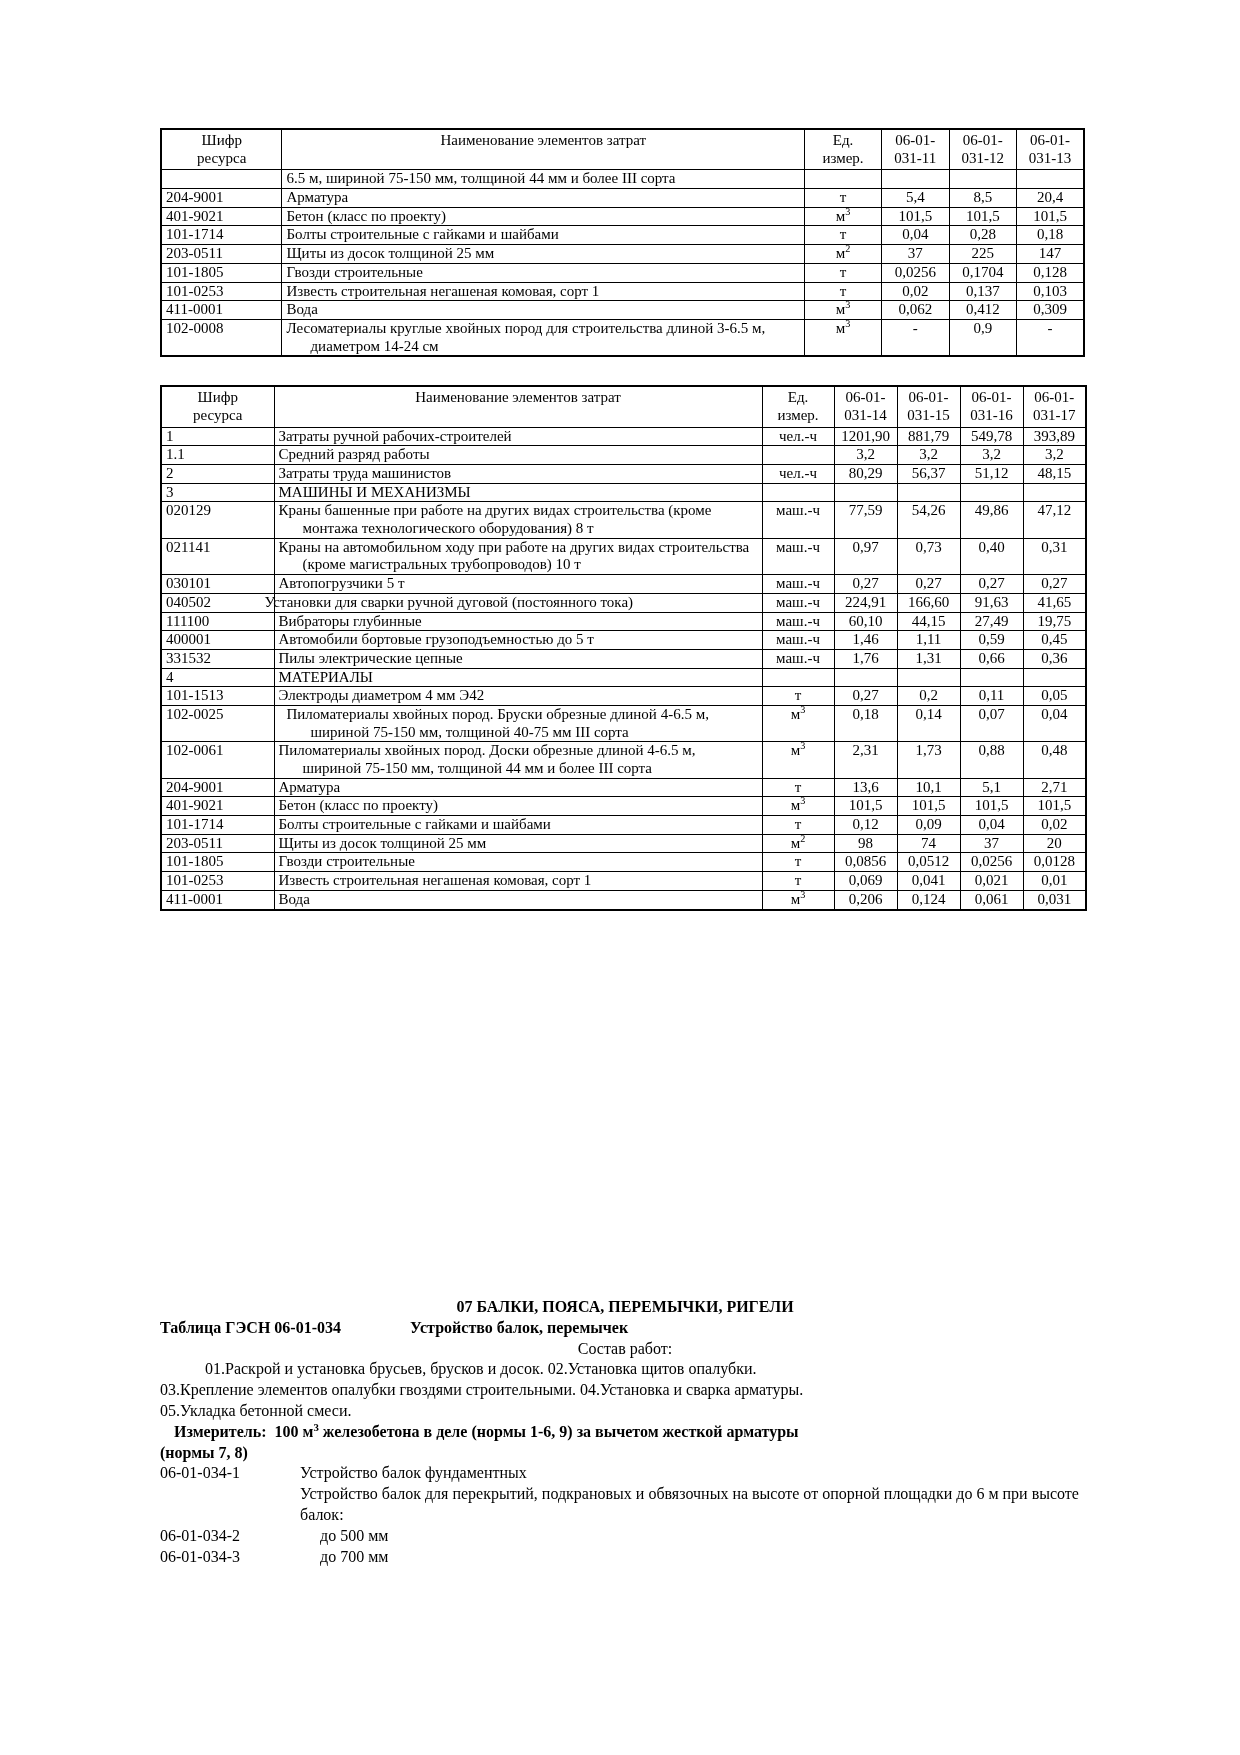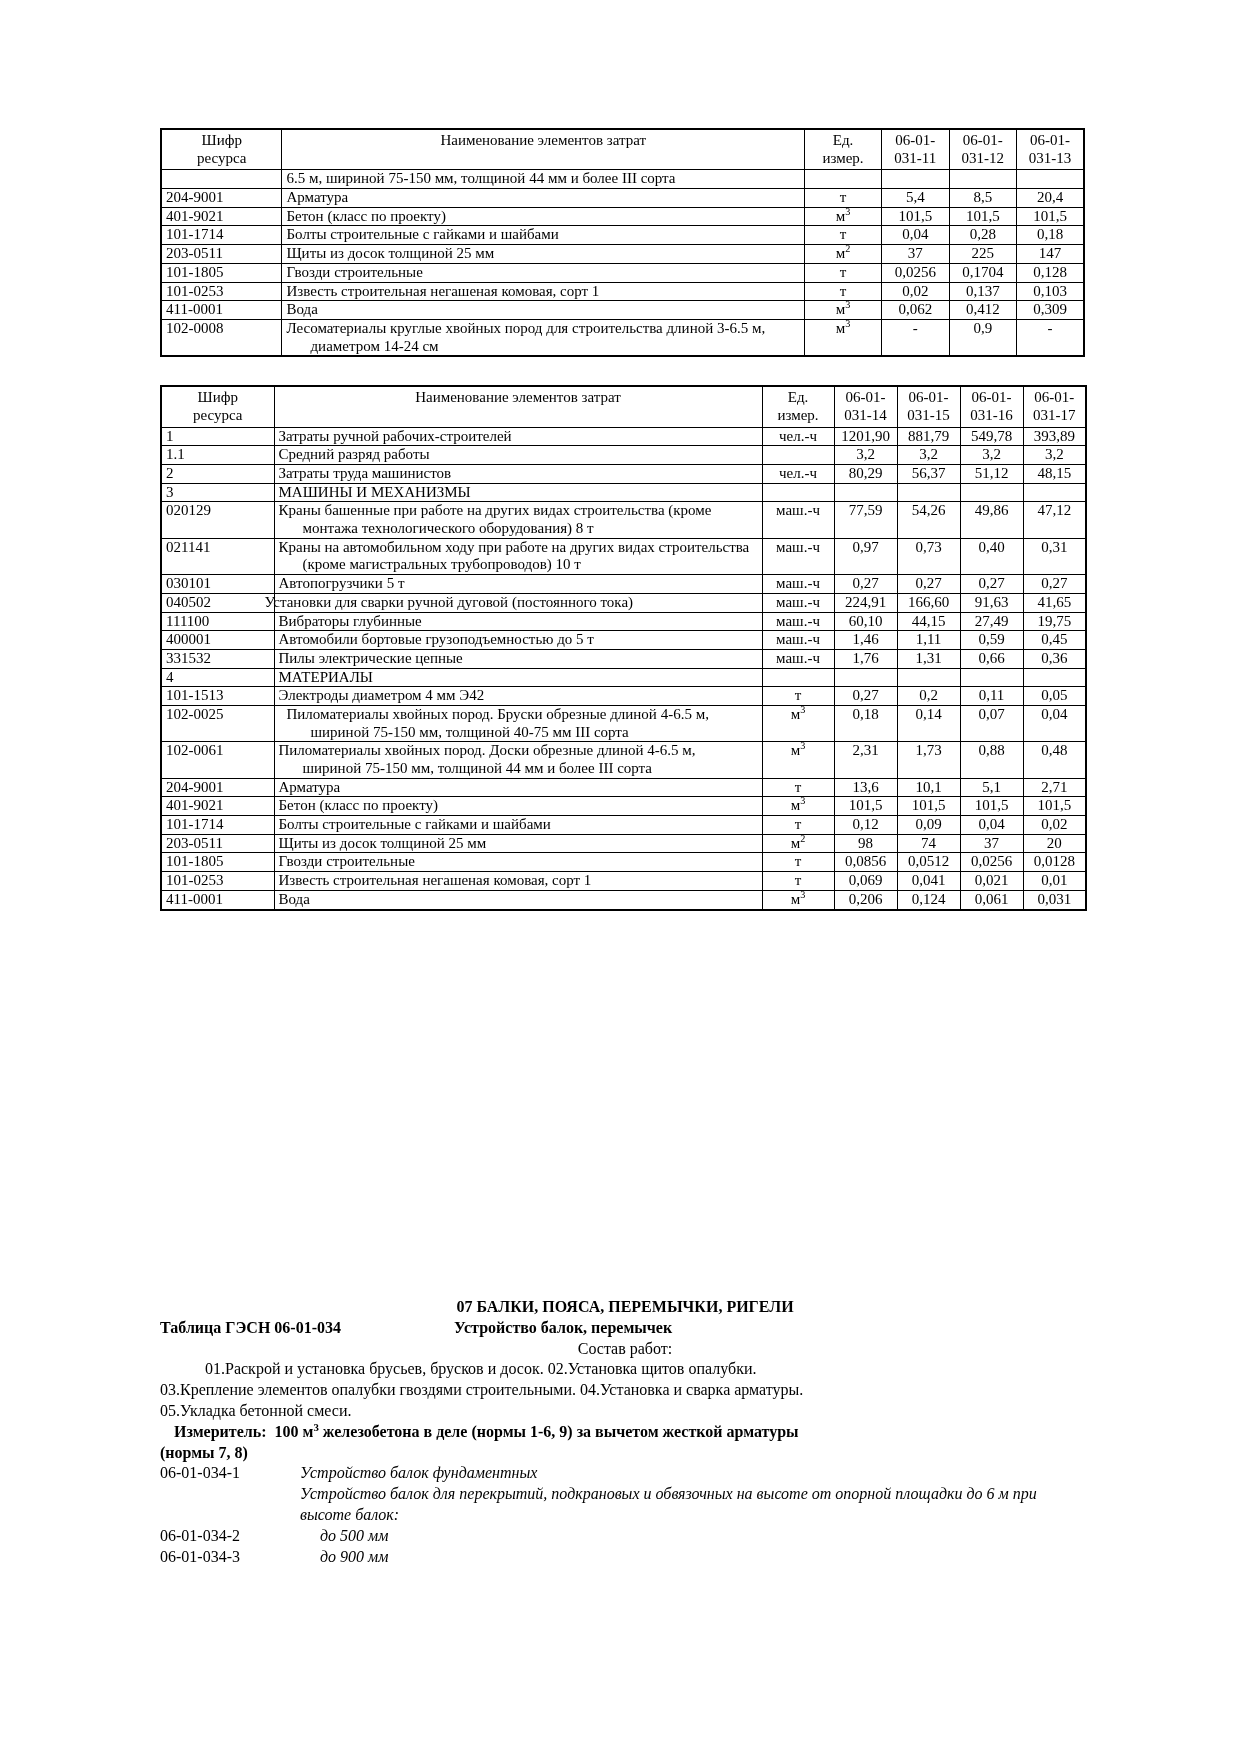--- a/index.html
+++ b/index.html
@@ -75,26 +75,26 @@
     left: 160px;
     top: 1297px;
     width: 930px;
     font-size: 16px;
     line-height: 1.30;
   }
   .center { text-align: center; }
   .b { font-weight: bold; }
   .i { }
   .ln { display: block; }
-  .row2 { display: flex; gap: 44px; }
+  .row2 { display: flex; }
   .row2 .a { width: 250px; }
   .ind1 { padding-left: 45px; }
   .ind-code { display: flex; }
   .ind-code .cd { width: 140px; flex: 0 0 140px; }
-  .ind-code .tx { flex: 1 1 auto; font-style: italic; }
+  .ind-code .tx { flex: 1 1 auto; }
   .ind-code .tx2 { padding-left: 20px; }
   sup { font-size: 0.68em; vertical-align: super; line-height: 0; }
 </style>
 </head>
 <body>
 
 <div class="page">
 
   <div class="sheet">
 
@@ -482,19 +482,19 @@
         <div class="ind-code">
           <span class="cd"></span>
           <span class="tx">Устройство балок для перекрытий, подкрановых и обвязочных на высоте от опорной площадки до 6 м при высоте балок:</span>
         </div>
         <div class="ind-code">
           <span class="cd">06-01-034-2</span>
           <span class="tx tx2">до 500 мм</span>
         </div>
         <div class="ind-code">
           <span class="cd">06-01-034-3</span>
-          <span class="tx tx2">до 900 мм</span>
+          <span class="tx tx2">до 700 мм</span>
         </div>
       </div>
 
   </div>
 
 </div>
 
 </body></html>

